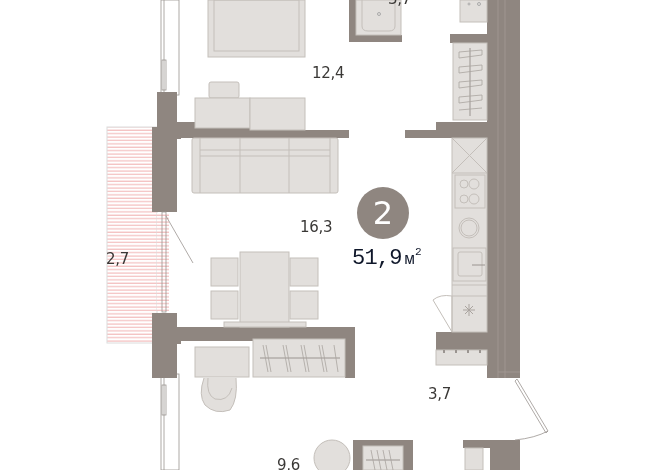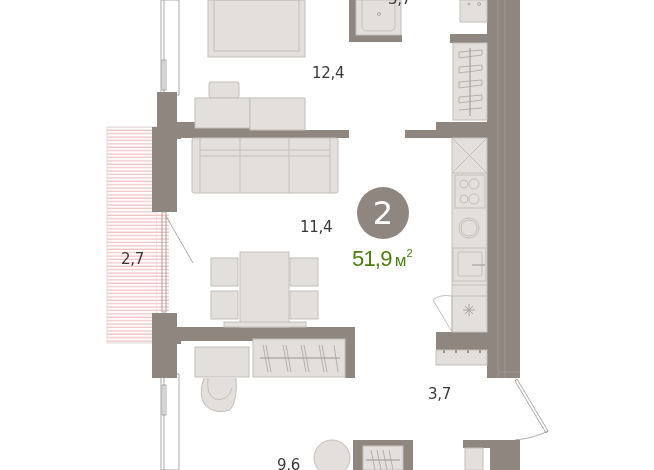--- a/index.html
+++ b/index.html
@@ -1,20 +1,20 @@
 <!DOCTYPE html>
 <html><head>
   <meta charset="utf-8">
   <style>
     html, body { margin: 0; padding: 0; background: #ffffff; }
     body { width: 654px; height: 470px; overflow: hidden; position: relative; font-family: "Liberation Sans", sans-serif; }
     svg { position: absolute; left: 0; top: 0; }
     .label { position: absolute; color: #3a3836; font-size: 15px; font-family: "DejaVu Sans", sans-serif; letter-spacing: -0.3px; }
     .badge { position: absolute; left: 357px; top: 187px; width: 52px; height: 52px; border-radius: 50%; background: #8f8680; color: #ffffff; font-size: 32px; display: flex; align-items: center; justify-content: center; font-family: "DejaVu Sans", sans-serif; }
-    .total { position: absolute; left: 352px; top: 246px; color: #4d7c0f; font-size: 22px; font-family: Liberation Sans, sans-serif; letter-spacing: -0.8px; white-space: nowrap; }
+    .total { position: absolute; left: 352px; top: 246px; color: #0f172a; font-size: 22px; font-family: Liberation Mono, monospace; letter-spacing: -0.8px; white-space: nowrap; }
     .total .unit { font-size: 17px; margin-left: 3px; }
     .total sup { font-size: 11px; vertical-align: 9px; margin-left: 1px; }
   </style>
 </head>
 <body>
 
 <svg width="654" height="470" viewBox="0 0 654 470" xmlns="http://www.w3.org/2000/svg">
   <defs>
     <pattern id="hatch" width="6" height="3.4" patternUnits="userSpaceOnUse">
       <rect width="6" height="3.4" fill="#ffffff"></rect>
@@ -183,20 +183,20 @@
     <rect x="363" y="446" width="40" height="24" fill="#e2dfdc" stroke="#c4bfba"></rect>
     <line x1="366" y1="460" x2="400" y2="460" stroke="#9a9490"></line>
     <path d="M371 450 L375 470 M377 450 L381 470 M383 450 L387 470 M389 450 L393 470" stroke="#aaa49f" stroke-width="0.8"></path>
   </g>
   <g>
     <rect x="465" y="448" width="18" height="22" fill="#e2dfdc" stroke="#c4bfba"></rect>
   </g>
 </svg>
 
 <div class="label" style="left:312px; top:64px;">12,4</div>
-<div class="label" style="left:300px; top:218px;">11,4</div>
-<div class="label" style="left:121px; top:250px;">2,7</div>
+<div class="label" style="left:300px; top:218px;">16,3</div>
+<div class="label" style="left:106px; top:250px;">2,7</div>
 <div class="label" style="left:428px; top:385px;">3,7</div>
 <div class="label" style="left:277px; top:456px;">9,6</div>
 <div class="label" style="left:388px; top:-10px;">3,7</div>
 
 <div class="badge">2</div>
 <div class="total"><span>51,9</span><span class="unit">м</span><sup>2</sup></div>
 
 </body></html>

